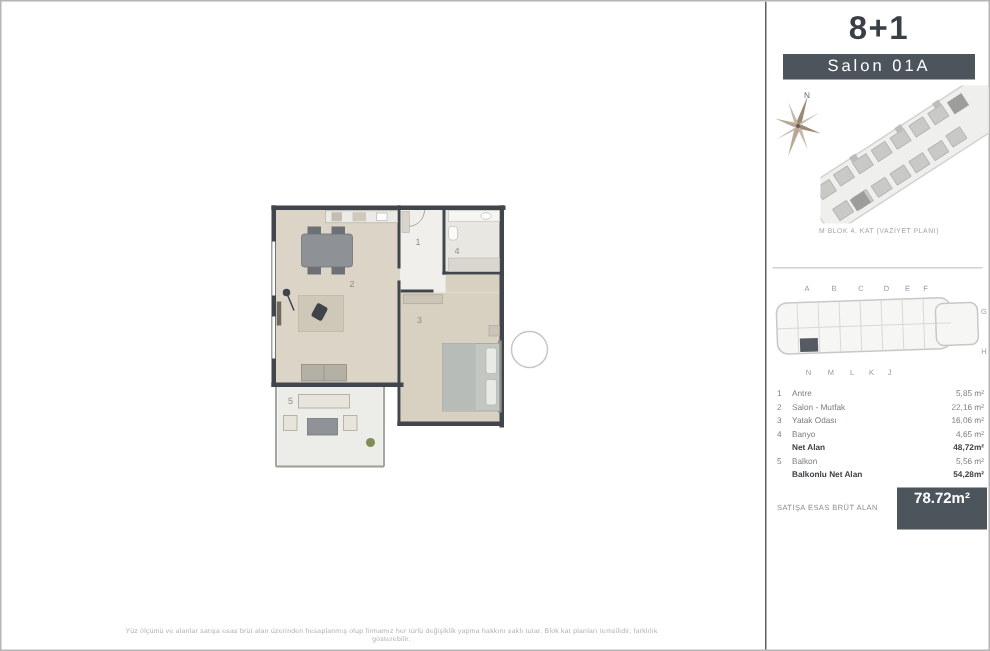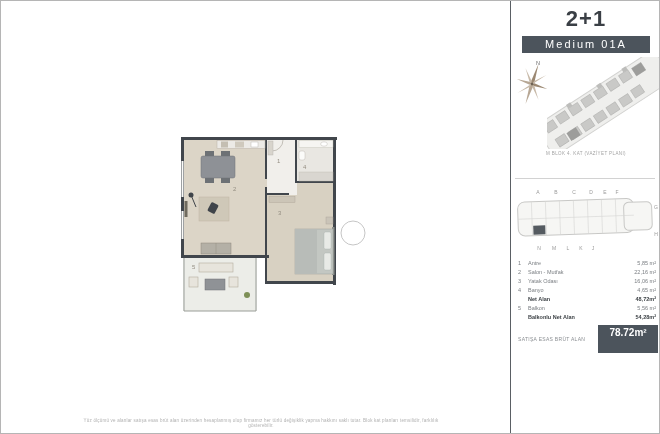--- a/index.html
+++ b/index.html
@@ -136,23 +136,23 @@
       <text x="101" y="84">3</text>
       <text x="126" y="38">4</text>
       <text x="15" y="138">5</text>
     </g>
 
     <circle cx="176" cy="102" r="12" fill="none" stroke="#c6c6c6" stroke-width="1"></circle>
   </svg>
 
   <div class="abs" id="divider"></div>
 
-  <div class="abs" id="type-title">2+1</div>
-
-  <div class="abs" id="variant-badge">Medium 01A</div>
+  <div class="abs" id="type-title">8+1</div>
+
+  <div class="abs" id="variant-badge">Salon 01A</div>
 
   <svg class="abs" id="compass" width="40" height="48" viewBox="0 0 40 48">
     <g transform="rotate(18 20 27)">
       <polygon points="20,6 21.8,25 20,27 18.2,25" fill="#9b8872"></polygon>
       <polygon points="20,48 18.2,29 20,27 21.8,29" fill="#b7a794"></polygon>
       <polygon points="4,27 18,25.5 20,27 18,28.5" fill="#b7a794"></polygon>
       <polygon points="36,27 22,28.5 20,27 22,25.5" fill="#9b8872"></polygon>
       <polygon points="9,14 18.5,24 20,27 16.8,25.5" fill="#c7b9a8"></polygon>
       <polygon points="31,40 21.5,30 20,27 23.2,28.5" fill="#c7b9a8"></polygon>
       <polygon points="31,14 22,25 20,27 21,23.8" fill="#c7b9a8"></polygon>

